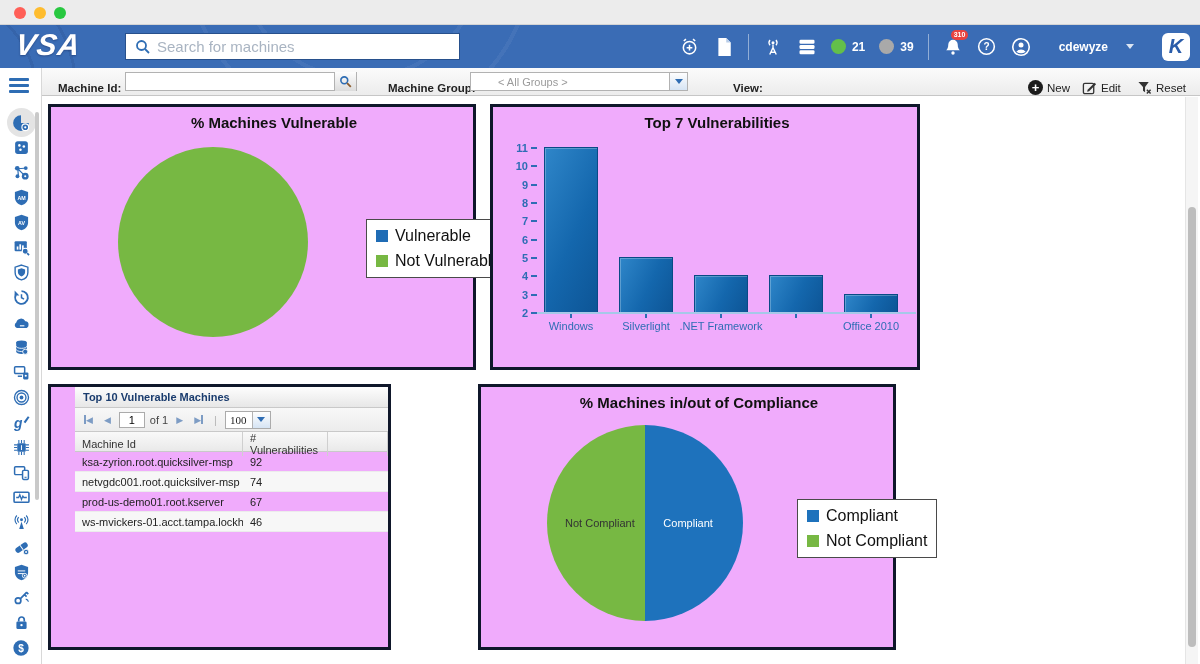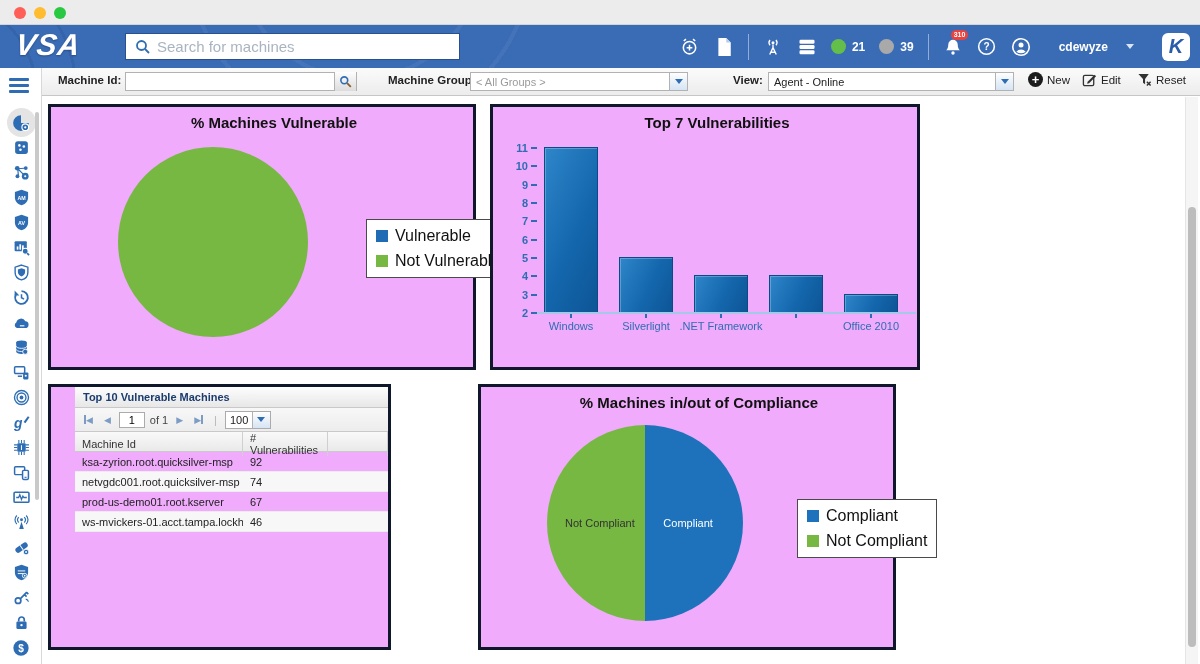--- a/index.html
+++ b/index.html
@@ -30,21 +30,21 @@
   .status-pair { display:flex; align-items:center; gap:6px; color:#fff; font-size:12px; font-weight:bold; }
   .status-dot { width:15px; height:15px; border-radius:50%; }
   .sd-green { background:#63bf4a; } .sd-gray { background:#a9a9a9; }
   .badge { position:absolute; top:-7px; left:8px; background:#e8433f; color:#fff; font-size:7px; font-weight:bold; padding:1px 3px; border-radius:6px; line-height:1.2; }
   .username { color:#fff; font-size:12px; font-weight:bold; margin:0 4px 0 14px; }
   .caret-down { width:0; height:0; border-left:4px solid transparent; border-right:4px solid transparent; border-top:5px solid #dbe5f2; margin-right:14px; cursor:pointer; }
   .k-tile { width:28px; height:28px; background:#fff; border-radius:6px; display:flex; align-items:center; justify-content:center; color:#2a5caa; font-weight:bold; font-size:20px; font-style:italic; cursor:pointer; }
 
   
   .filter-bar { position:absolute; top:68px; left:42px; width:1158px; height:28px; background:linear-gradient(#fbfbfb,#ececec); border-bottom:1px solid #c6c6c6; font-size:11.5px; color:#222; }
-  .fb-item { position:absolute; top:0; height:23px; display:flex; align-items:center; }
+  .fb-item { position:absolute; top:8px; height:23px; display:flex; align-items:center; }
   .fb-label { font-weight:bold; }
   .txt-input { background:#fff; border:1px solid #b2b2b2; height:19px; display:flex; align-items:center; }
   .mid-input { position:absolute; left:83px; top:4px; width:232px; }
   .mid-input input { border:none; outline:none; flex:1; height:100%; font-family:"Liberation Sans",sans-serif; font-size:11px; padding:0 4px; }
   .search-btn { width:22px; height:19px; background:linear-gradient(#fdfdfd,#dcdcdc); border-left:1px solid #b2b2b2; display:flex; align-items:center; justify-content:center; cursor:pointer; }
   .dropdown { position:absolute; top:4px; height:19px; background:#fff; border:1px solid #b2b2b2; display:flex; align-items:stretch; cursor:pointer; }
   .dd-value { flex:1; font-size:11px; display:flex; align-items:center; padding-left:5px; color:#222; }
   .dd-value.placeholder { color:#9a9a9a; }
   .dd-btn { width:18px; background:linear-gradient(#fefefe,#d6e4f4); border-left:1px solid #b2b2b2; display:flex; align-items:center; justify-content:center; }
   .dd-chev { width:0; height:0; border-left:4px solid transparent; border-right:4px solid transparent; border-top:5px solid #2e6db4; }
@@ -93,21 +93,21 @@
   .xtick { position:absolute; top:166px; width:2px; height:4px; background:#2e6db4; }
 
   
   .tp-titlebar { height:21px; background:linear-gradient(#fdfdfd,#e7e7e7); border-bottom:1px solid #c9c9c9; display:flex; align-items:center; padding-left:8px; font-size:11px; font-weight:bold; color:#1a3c6e; }
   .tp-pager { height:24px; background:linear-gradient(#f8f8f8,#ececec); border-bottom:1px solid #c9c9c9; display:flex; align-items:center; padding-left:6px; gap:5px; font-size:11px; color:#444; }
   .pg-btn { color:#7d9cc4; font-size:9px; cursor:pointer; padding:1px 3px; display:flex; align-items:center; }
   .pg-bar { width:2px; height:9px; background:#7d9cc4; }
   .pg-input { width:26px; height:16px; border:1px solid #ababab; font-size:11px; text-align:center; font-family:"Liberation Sans",sans-serif; }
   .pg-sep { color:#b5b5b5; margin:0 3px; }
   .pg-select { width:46px; height:18px; border:1px solid #ababab; background:#fff; display:flex; align-items:stretch; cursor:pointer; }
-  .pg-select .dd-value { padding-left:4px; }
+  .pg-select .dd-value { padding-left:4px;font-family:Liberation Serif, serif; }
   .grid-head { display:grid; grid-template-columns:168px 85px 1fr; height:20px; background:linear-gradient(#f9f9f9,#e9e9e9); border-bottom:1px solid #c9c9c9; font-size:11px; color:#333; }
   .grid-head > div { display:flex; align-items:center; padding-left:7px; border-right:1px solid #cfcfcf; }
   .grid-row { display:grid; grid-template-columns:168px 85px 1fr; height:20px; font-size:11px; color:#222; border-bottom:1px solid #ececec; }
   .grid-row > div { display:flex; align-items:center; padding-left:7px; overflow:hidden; white-space:nowrap; }
   .grid-row:nth-child(even) { background:#f7f7f7; }
 
   
   .page-scroll-track { position:absolute; top:97px; right:2px; width:13px; height:567px; background:#f5f5f5; border-left:1px solid #e5e5e5; }
   .page-scroll-thumb { position:absolute; top:110px; left:2px; width:8px; height:440px; background:#bdbdbd; border-radius:4px; }
 </style>
@@ -210,35 +210,29 @@
     <span class="search-btn">
       <svg width="13" height="13" viewBox="0 0 16 16">
           <circle cx="6.5" cy="6.5" r="4.2" fill="none" stroke="#2e6db4" stroke-width="2"></circle>
           <path d="M10 10l4.5 4.5" stroke="#8a5a2a" stroke-width="2.2"></path>
         </svg>
     </span>
   </div>
   <div class="fb-item" style="left:346px;">
       <span class="fb-label">Machine Group:</span>
     </div>
-  <div class="dropdown" style="left:428px; width:218px;">
+  <div class="dropdown" style="left:428px; width:218px;padding-left:22px;">
     <span class="dd-value placeholder">&lt; All Groups &gt;</span>
     <span class="dd-btn">
         <span class="dd-chev"></span>
       </span>
   </div>
   <div class="fb-item" style="left:691px;">
       <span class="fb-label">View:</span>
     </div>
-  <div class="dropdown" style="left:726px; width:246px;">
-    <span class="dd-value">Agent - Online</span>
-    <span class="dd-btn">
-        <span class="dd-chev"></span>
-      </span>
-  </div>
   <div class="fb-item tool-btn" style="left:986px;">
     <span class="new-circle">+</span>
     <span>New</span>
   </div>
   <div class="fb-item tool-btn" style="left:1040px;">
     <svg width="15" height="15" viewBox="0 0 16 16" fill="none" stroke="#333" stroke-width="1.4">
         <rect x="1.5" y="3.5" width="11" height="11" rx="1.5"></rect>
         <path d="M6 10.5 13.5 3l1.5 1.5L7.5 12l-2 .5z" fill="#333" stroke="none"></path>
       </svg>
     <span>Edit</span>

